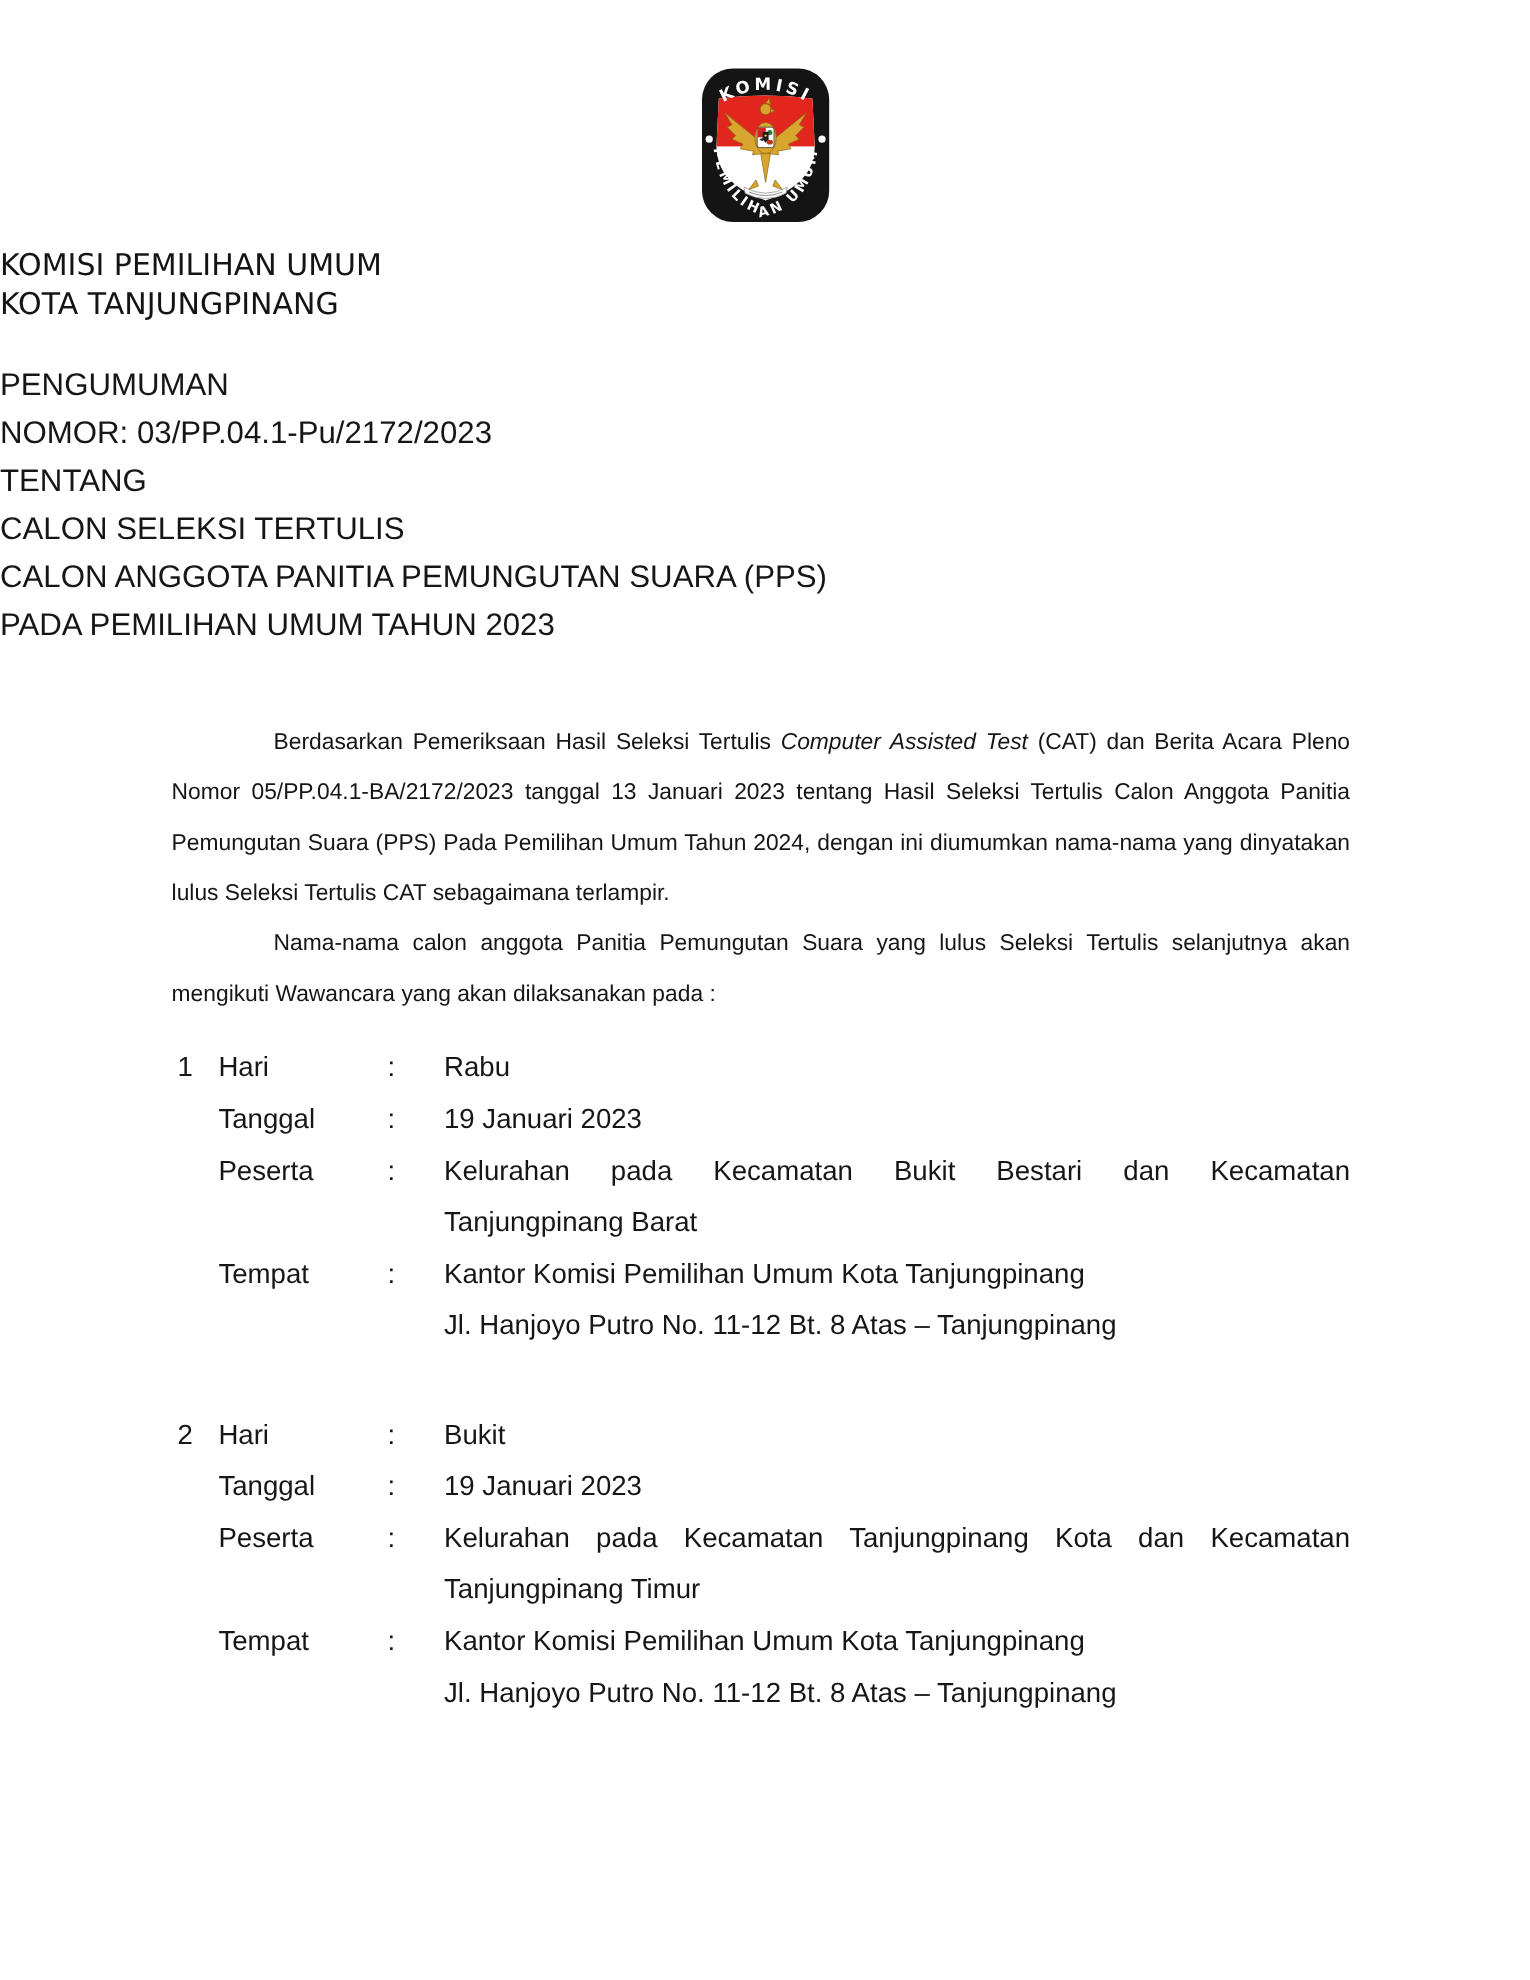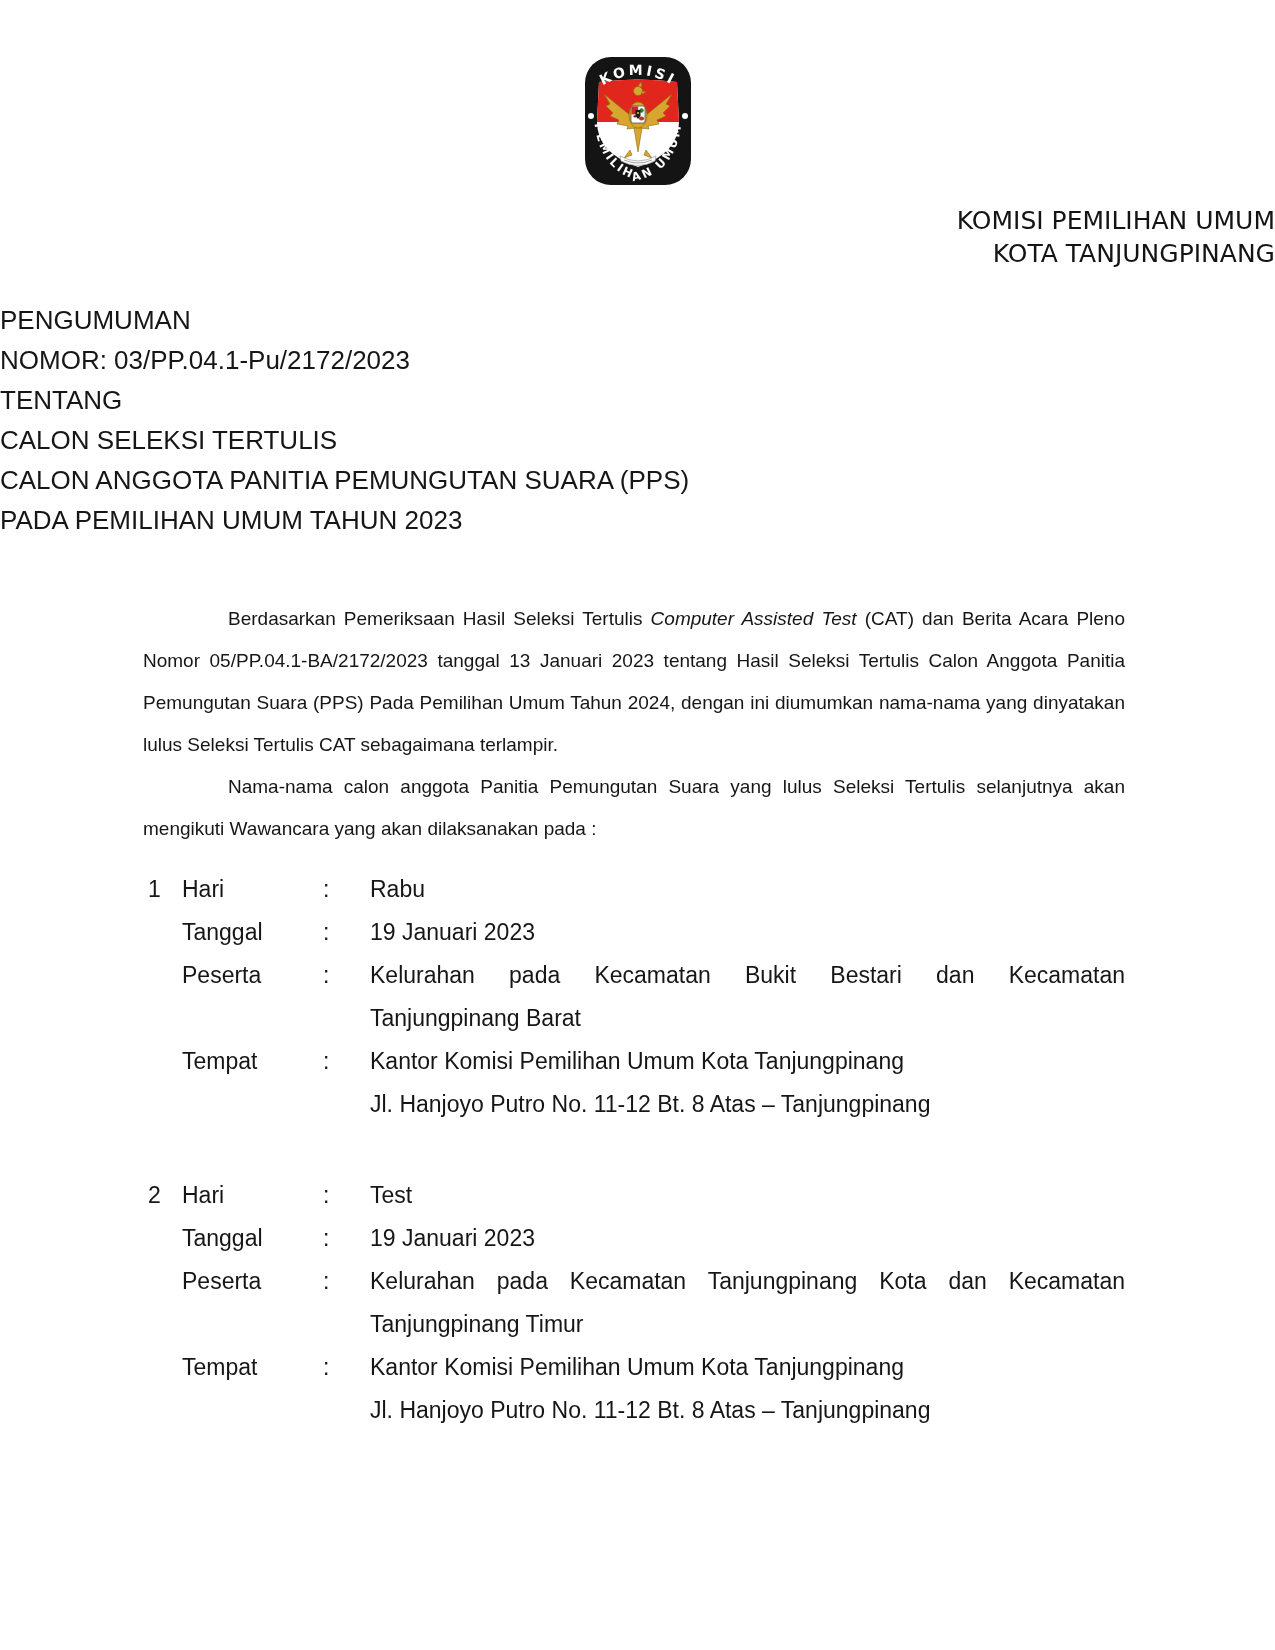--- a/index.html
+++ b/index.html
@@ -13,21 +13,21 @@
     font-family: "Liberation Sans", sans-serif;
     overflow: hidden;
   }
   .logo-wrap {
     width: 108px;
     height: 130px;
     margin: 56px auto 0 auto;
   }
   .org-header {
     margin-top: 18px;
-    text-align: right;
+    text-align: left;
     font-family: "DejaVu Sans", sans-serif;
     font-size: 25px;
     line-height: 33px;
     letter-spacing: 0px;
     color: #141414;
   }
   .title-block {
     margin-top: 30px;
     text-align: left;
     font-size: 26px;
@@ -174,21 +174,21 @@
         </div>
       </div>
     </div>
 
     <div class="sched-item second">
       <div class="srow">
         <div class="cell num">2</div>
         <div class="cell lbl">Hari</div>
         <div class="cell col">:</div>
         <div class="cell val">
-          <div class="vline">Test</div>
+          <div class="vline">Bukit</div>
         </div>
       </div>
       <div class="srow">
         <div class="cell num"></div>
         <div class="cell lbl">Tanggal</div>
         <div class="cell col">:</div>
         <div class="cell val">
           <div class="vline">19 Januari 2023</div>
         </div>
       </div>

